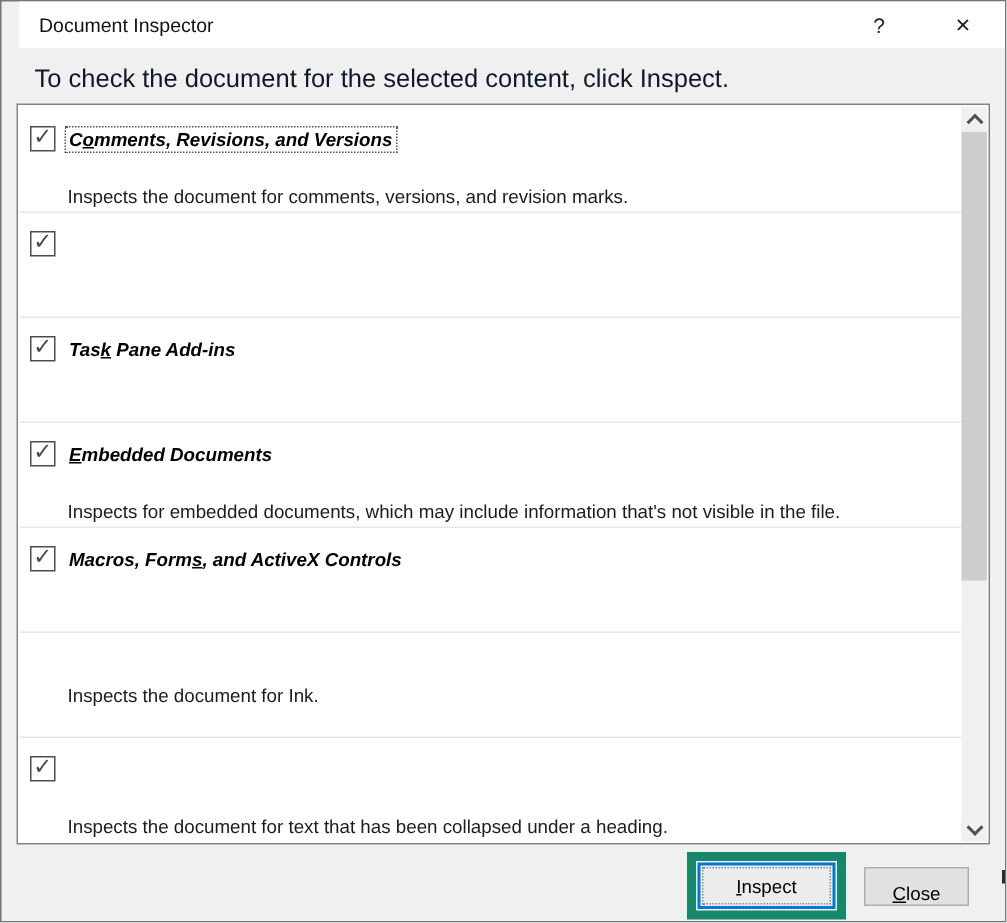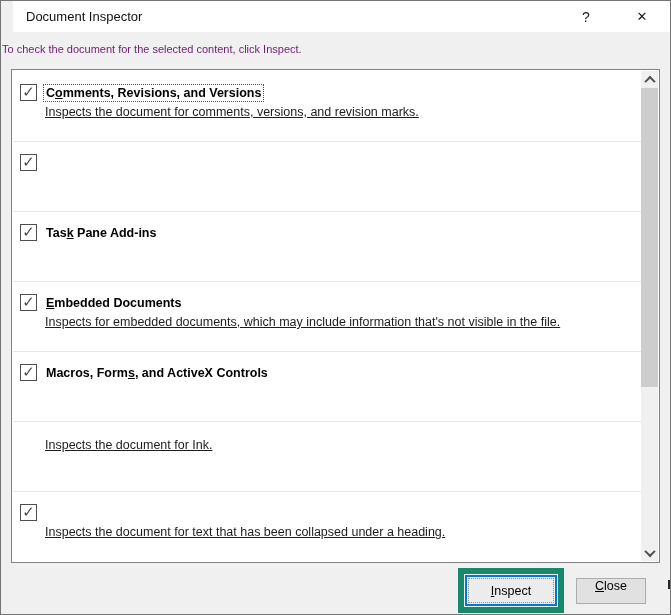--- a/index.html
+++ b/index.html
@@ -26,22 +26,22 @@
   }
   .tb-btns { margin-left:auto; display:flex; height:100%; }
   .tb-btn {
     width:56px; height:100%;
     display:flex; align-items:center; justify-content:center;
     font-size:14px; color:#222; cursor:default;
   }
   .tb-btn.close-btn { font-size:13px; }
   
   .instruction {
-    position:absolute; left:1px; top:42px;
-    font-size:11px; color:#701a75;
+    position:absolute; left:22px; top:42px;
+    font-size:17px; color:#0f172a;
   }
   
   .listbox {
     position:absolute; left:10px; top:68px;
     width:649px; height:494px;
     background:#ffffff;
     border:1px solid #828282;
   }
   .items {
     position:absolute; left:1px; top:0; bottom:0; right:18px;
@@ -56,26 +56,26 @@
     border:1px solid #4d4d4d; background:#fff;
     display:flex; align-items:center; justify-content:center;
     flex:none; cursor:default;
   }
   .check {
     font-size:15px; line-height:14px; color:#4a4a4a;
     position:relative; top:-1px;
   }
   .item-title {
     margin-left:7px; font-weight:bold; font-size:12.5px; color:#000;
-    padding:1px 2px; cursor:default;
+    padding:1px 2px; cursor:default;font-style:italic;
   }
   .item-title.focused { outline:1px dotted #555; }
   .key { text-decoration:underline; }
   .item-desc {
-    margin:4px 0 0 32px; font-size:12.5px; color:#1c1c1c;text-decoration:underline;
+    margin:23px 0 0 32px; font-size:12.5px; color:#1c1c1c;
   }
   
   .scrollbar {
     position:absolute; top:1px; right:1px; bottom:1px; width:17px;
     background:#f0f0f0;
   }
   .sb-btn {
     height:17px; width:17px; background:#f0f0f0;
     display:flex; align-items:center; justify-content:center;
   }
@@ -105,21 +105,21 @@
   }
   .btn-default .btn-inner {
     position:absolute; inset:1px;
     border:1px dotted #8a8a8a;
     display:flex; align-items:center; justify-content:center;
   }
   .btn-close {
     position:absolute; left:575px; top:577px;
     width:70px; height:26px;
     border:1px solid #adadad; background:#e1e1e1;
-    display:flex; align-items:flex-start; justify-content:center;
+    display:flex; align-items:flex-end; justify-content:center;
   }
   .edge-artifact {
     position:absolute; right:0; top:579px; width:2px; height:9px; background:#2a2a2a;
   }
 </style>
 </head>
 <body>
 
 <div class="dialog">
 

